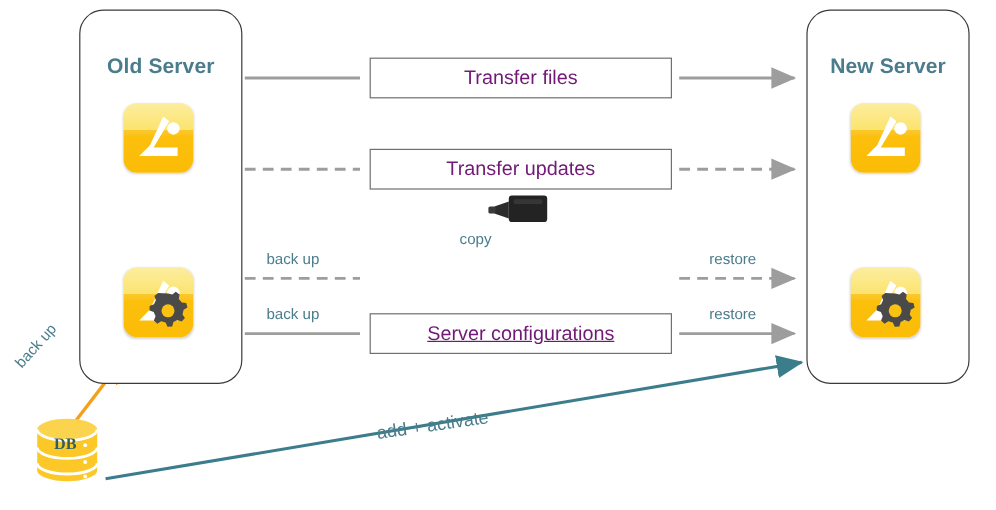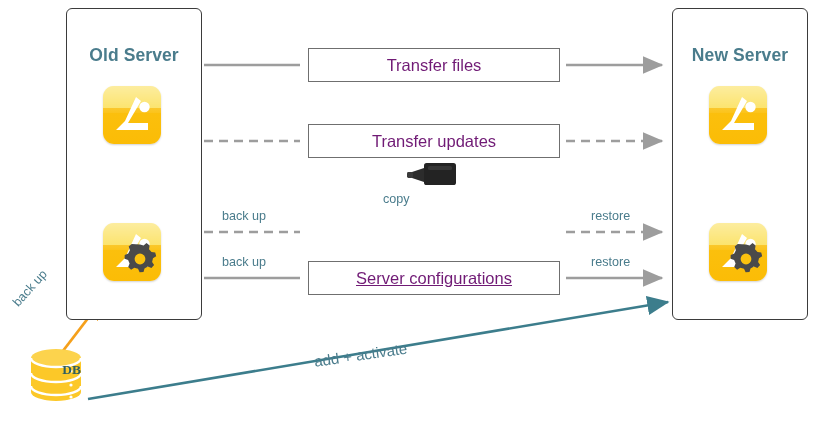--- a/index.html
+++ b/index.html
@@ -2,21 +2,21 @@
 <html><head>
 <meta charset="utf-8">
 <style>
   html,body{margin:0;padding:0;background:#ffffff;}
   body{width:830px;height:425px;position:relative;overflow:hidden;
        font-family:"Liberation Sans","DejaVu Sans",sans-serif;}
 
   .stage{position:absolute;left:0;top:0;width:830px;height:425px;}
 
   
-  .server-box{position:absolute;border:1.6px solid #3b3b3b;border-radius:6px;
+  .server-box{position:absolute;border:1.6px solid #3b3b3b;border-radius:20px;
               background:#ffffff;box-sizing:border-box;}
   #old-server-box{left:66px;top:8px;width:136px;height:312px;}
   #new-server-box{left:672px;top:8px;width:136px;height:312px;}
 
   .server-title{position:absolute;width:100%;text-align:center;
                 font-size:17.5px;font-weight:bold;color:#4a7c8c;
                 letter-spacing:0.1px;}
   #old-server-title{left:0;top:36px;}
   #new-server-title{left:0;top:36px;}
 
@@ -40,21 +40,21 @@
            display:flex;align-items:center;justify-content:center;
            font-size:16.5px;color:#701a75;}
   #box-transfer{top:48px;}
   #box-firmware{top:124px;}
   #box-umsid{top:215px;}
   #box-serverconf{top:261px;text-decoration:underline;}
 
   
   .cap{position:absolute;font-size:12.6px;color:#4a7c8c;white-space:nowrap;}
   #copy-label{position:absolute;left:383px;top:192px;width:100px;}
-  #db-text{position:absolute;left:25px;top:362px;width:56px;text-align:right;
+  #db-text{position:absolute;left:45px;top:362px;width:56px;text-align:left;
            font-size:13.5px;font-weight:bold;color:#2f5f62;
            font-family:"Liberation Serif","DejaVu Serif",serif;}
 
   
   #backup-db{position:absolute;left:10px;top:300px;font-size:12.6px;color:#4a7c8c;
              transform:rotate(-48deg);transform-origin:left top;white-space:nowrap;}
 
   
   #add-activate{position:absolute;left:313px;top:353px;font-size:15px;color:#4a7c8c;
                 transform:rotate(-8.2deg);transform-origin:left top;white-space:nowrap;}

